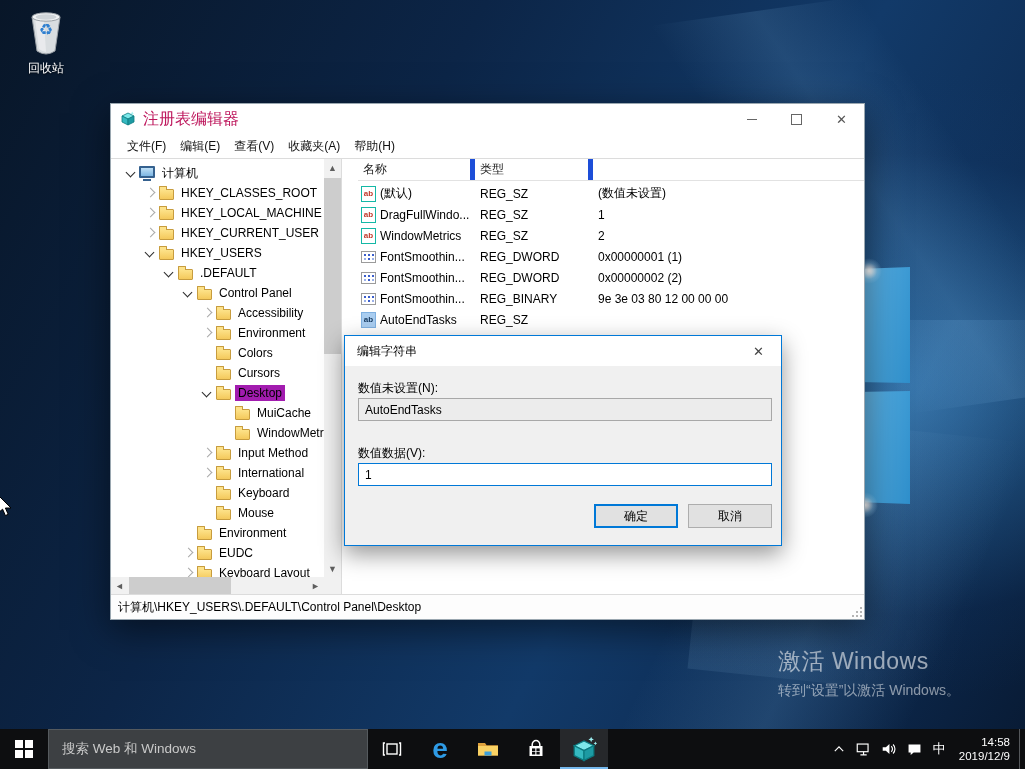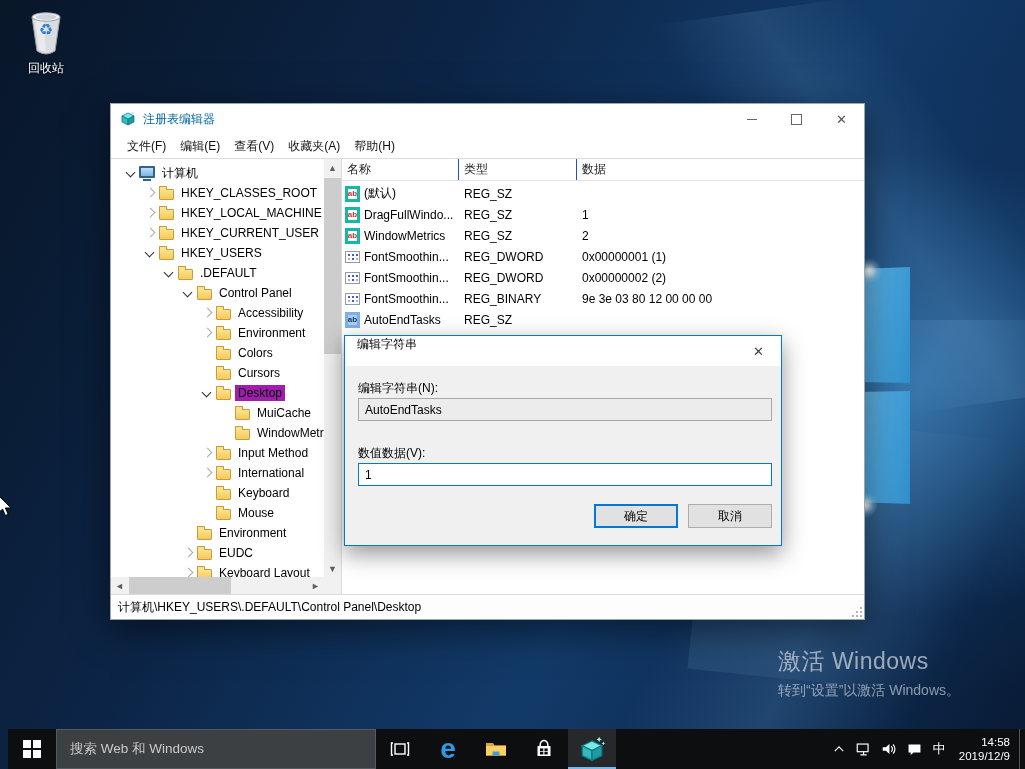--- a/index.html
+++ b/index.html
@@ -36,28 +36,28 @@
   
   .watermark { position:absolute; left:778px; top:646px; color:rgba(255,255,255,.58); }
   .watermark .wm1 { font-size:23px; font-weight:400; letter-spacing:.5px; }
   .watermark .wm2 { font-size:14px; margin-top:5px; color:rgba(255,255,255,.52); }
 
   
   .reg-win { position:absolute; left:110px; top:103px; width:755px; height:517px; background:#fff;
     border:1px solid #9aa7b0; box-shadow:0 10px 34px rgba(0,0,0,.5); }
   .titlebar { height:30px; display:flex; align-items:center; background:#fff; }
   .t-icon { margin-left:9px; width:16px; height:16px; flex:0 0 auto; }
-  .t-text { margin-left:7px; font-size:12px; color:#0369a1; flex:1 1 auto; }
+  .t-text { margin-left:7px; font-size:16px; color:#be185d; flex:1 1 auto; }
   .cap-btn { width:45px; height:30px; display:flex; align-items:center; justify-content:center; color:#555; }
   .cap-min::before { content:""; width:10px; height:1px; background:#666; }
   .cap-max::before { content:""; width:9px; height:9px; border:1px solid #666; }
   .cap-close { font-size:13px; color:#555; }
   .menubar { height:24px; display:flex; align-items:center; padding-left:9px; background:#fff; font-size:12px; color:#111; }
   .menubar span { padding:3px 7px; }
-  .win-body { position:absolute; top:54px; left:0; right:0; bottom:25px; border-top:1px solid #dcdcdc; display:flex; }
+  .win-body { position:absolute; top:54px; left:0; right:0; bottom:25px; border-top:1px solid #dcdcdc; display:flex;gap:16px; }
 
   
   .tree { position:relative; width:231px; border-right:1px solid #dcdcdc; overflow:hidden; flex:0 0 auto; background:#fff; }
   .tree-rows { position:absolute; top:0; left:0; right:17px; bottom:17px; overflow:hidden; padding-top:4px; }
   .ti { height:20px; display:flex; align-items:center; font-size:12px; white-space:nowrap; padding-left:calc(12px + var(--lv)*19px); }
   .ch { width:16px; height:16px; position:relative; flex:0 0 auto; }
   .ch.exp::before { content:""; position:absolute; left:4px; top:4px; width:6px; height:6px;
     border-right:1.6px solid #2b2b2b; border-bottom:1.6px solid #2b2b2b; transform:rotate(45deg); }
   .ch.col::before { content:""; position:absolute; left:5px; top:4px; width:6px; height:6px;
     border-right:1.4px solid #a9a9a9; border-bottom:1.4px solid #a9a9a9; transform:rotate(-45deg); }
@@ -76,61 +76,61 @@
   .sarrow { position:absolute; width:17px; height:17px; color:#5e5e5e; font-size:9px; display:flex; align-items:center; justify-content:center; }
   .va-up { top:0; } .va-dn { bottom:0; }
   .hscroll { position:absolute; left:0; right:17px; bottom:0; height:17px; background:#f1f1f1; }
   .hthumb { position:absolute; left:18px; top:0; height:17px; width:102px; background:#cdcdcd; }
   .ha-l { left:0; top:0; } .ha-r { right:0; top:0; }
   .scorner { position:absolute; right:0; bottom:0; width:17px; height:17px; background:#f1f1f1; }
 
   
   .list { flex:1 1 auto; background:#fff; overflow:hidden; font-size:12px; }
   .lheader { height:22px; display:flex; border-bottom:1px solid #e2e2e2; color:#222; }
-  .hcell { display:flex; align-items:center; padding-left:5px; border-right:1px solid #1d4ed8; }
+  .hcell { display:flex; align-items:center; padding-left:5px; border-right:5px solid #1d4ed8; }
   .w-name { width:117px; flex:0 0 auto; } .w-type { width:118px; flex:0 0 auto; } .w-data { flex:1 1 auto; border-right:none; }
   .lrow { height:21px; display:flex; align-items:center; color:#000; margin-top:0; }
   .lrows { padding-top:2px; }
   .c { display:flex; align-items:center; padding-left:5px; overflow:hidden; white-space:nowrap; }
   .c.name { width:117px; flex:0 0 auto; padding-left:3px; }
   .c.type { width:118px; flex:0 0 auto; }
   .c.data { flex:1 1 auto; }
-  .abico { width:15px; height:16px; border:3px solid #14b8a6; background:#fff; color:#c23a2c; font-size:8px; font-weight:bold;
+  .abico { width:15px; height:16px; border:1px solid #14b8a6; background:#fff; color:#c23a2c; font-size:8px; font-weight:bold;
     display:flex; align-items:center; justify-content:center; margin-right:4px; flex:0 0 auto; line-height:1; }
   .abico.sel { background:#a9cdf0; border-color:#7fb0e0; color:#16395f; }
   .dwico { width:15px; height:12px; border:1px solid #9b9b9b; background:#fff; position:relative; margin-right:4px; flex:0 0 auto; }
   .dwico::before { content:""; position:absolute; left:2px; top:2px; width:2px; height:2px; background:#3b5ecc;
     box-shadow:4px 0 #3b5ecc, 8px 0 #3b5ecc, 0 4px #9bb0e8, 4px 4px #3b5ecc, 8px 4px #9bb0e8; }
 
   
   .statusbar { position:absolute; left:0; right:0; bottom:0; height:25px; border-top:1px solid #dcdcdc; background:#fdfdfd;
     font-size:12px; color:#000; display:flex; align-items:center; padding-left:7px; }
   .grip { position:absolute; right:2px; bottom:2px; width:12px; height:12px; }
   .grip::before { content:""; position:absolute; right:0; bottom:0; width:2px; height:2px; background:#b5b5b5;
     box-shadow:-4px 0 #b5b5b5, -8px 0 #b5b5b5, 0 -4px #b5b5b5, -4px -4px #b5b5b5, 0 -8px #b5b5b5; }
 
   
   .dlg { position:absolute; left:344px; top:335px; width:438px; height:211px; background:#f0f0f0;
     border:1px solid #0078d7; box-shadow:0 8px 22px rgba(0,0,0,.42); z-index:20; }
-  .dlg-title { height:30px; background:#fff; display:flex; align-items:flex-start; }
+  .dlg-title { height:30px; background:#fff; display:flex; align-items:center; }
   .dlg-title .dt { margin-left:12px; font-size:12px; color:#000; flex:1; }
   .dlg-close { width:45px; height:30px; display:flex; align-items:center; justify-content:center; font-size:13px; color:#444; }
   .dlg-body { position:relative; height:180px; }
   .dlabel { position:absolute; left:13px; font-size:12px; color:#000; }
   .dl1 { top:14px; } .dl2 { top:79px; }
   .dfield { position:absolute; left:13px; width:414px; height:23px; font-size:12px; display:flex; align-items:center; padding-left:6px; }
   .df1 { top:32px; background:#ececec; border:1px solid #a8a8a8; color:#000; }
   .df2 { top:97px; background:#fff; border:1px solid #0078d7; color:#000; }
   .dbtn { position:absolute; width:84px; height:24px; font-size:12px; display:flex; align-items:center; justify-content:center;
     background:#e1e1e1; color:#000; }
   .b-ok { left:249px; top:138px; border:2px solid #0078d7; }
   .b-cancel { left:343px; top:138px; border:1px solid #adadad; }
 
   
-  .taskbar { position:absolute; left:8px; right:0; bottom:0; height:40px; background:#0d0e10; display:flex; align-items:stretch; z-index:50; }
+  .taskbar { position:absolute; left:0; right:0; bottom:0; height:40px; background:#0d0e10; display:flex; align-items:stretch; z-index:50; }
   .tb-start { width:48px; display:flex; align-items:center; justify-content:center; }
   .winlogo { width:18px; height:18px; display:grid; grid-template-columns:8px 8px; grid-template-rows:8px 8px; gap:2px; }
   .winlogo i { background:#fff; }
   .tb-search { width:320px; background:#3d4043; border:1px solid #555a5e; display:flex; align-items:center; padding-left:13px;
     color:#c9c9c9; font-size:13.5px; }
   .tbtn { width:48px; display:flex; align-items:center; justify-content:center; }
   .tbtn.active { background:#26282b; box-shadow:inset 0 -2px 0 #76b9ed; }
   .edge-e { color:#2e9be6; font-size:28px; font-weight:bold; line-height:1; }
   .tray { margin-left:auto; display:flex; align-items:center; }
   .tray-ic { width:25px; height:40px; display:flex; align-items:center; justify-content:center; color:#fff; }
@@ -313,29 +313,29 @@
         <div class="hthumb"></div>
         <span class="sarrow ha-r">►</span>
       </div>
       <div class="scorner"></div>
     </div>
 
     <div class="list">
       <div class="lheader">
         <span class="hcell w-name">名称</span>
         <span class="hcell w-type">类型</span>
-        <span class="hcell w-data">数据</span>
       </div>
       <div class="lrows">
         <div class="lrow">
           <span class="c name">
               <span class="abico">ab</span>
               <span>(默认)</span>
             </span>
           <span class="c type">REG_SZ</span>
+          <span class="c data">(数值未设置)</span>
         </div>
         <div class="lrow">
           <span class="c name">
               <span class="abico">ab</span>
               <span>DragFullWindo...</span>
             </span>
           <span class="c type">REG_SZ</span>
           <span class="c data">1</span>
         </div>
         <div class="lrow">
@@ -387,21 +387,21 @@
     <span class="grip"></span>
   </div>
 </div>
 
 <div class="dlg">
   <div class="dlg-title">
     <span class="dt">编辑字符串</span>
     <span class="dlg-close">✕</span>
   </div>
   <div class="dlg-body">
-    <span class="dlabel dl1">编辑字符串(N):</span>
+    <span class="dlabel dl1">数值未设置(N):</span>
     <div class="dfield df1">AutoEndTasks</div>
     <span class="dlabel dl2">数值数据(V):</span>
     <div class="dfield df2">1</div>
     <div class="dbtn b-ok">确定</div>
     <div class="dbtn b-cancel">取消</div>
   </div>
 </div>
 
 <div class="taskbar">
   <div class="tb-start">

